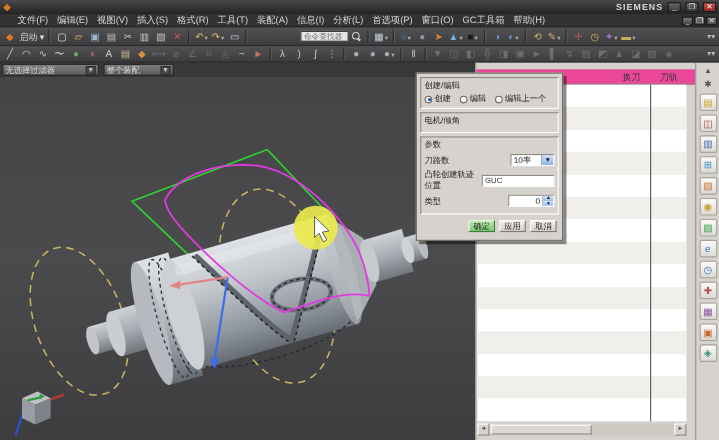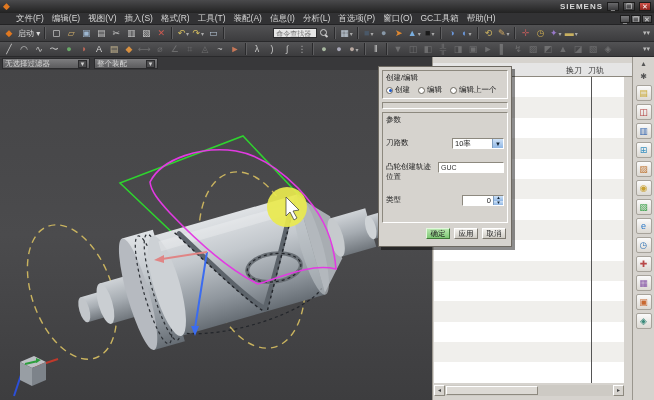--- a/index.html
+++ b/index.html
@@ -37,26 +37,26 @@
   .ovf{margin-left:auto;color:#bbb;font-size:7px;padding-right:2px;}
   
   #selbar{position:absolute;left:0;top:57px;width:432px;height:13px;background:#38383a;display:flex;align-items:center;gap:4px;padding:0 2px;}
   .combo{height:11px;background:linear-gradient(#7d7d7f,#5c5c5e);border:1px solid #2b2b2d;color:#d8d8d8;
     font-size:7.5px;display:flex;align-items:center;padding:0 2px;gap:3px;}
   .combo .dd{margin-left:auto;font-size:6px;color:#cfcfcf;background:#4c4c4e;border:1px solid #2b2b2d;width:9px;text-align:center;}
   
   #viewport{position:absolute;left:0;top:70px;width:432px;height:330px;}
   
   #navigator{position:absolute;left:432px;top:57px;width:200px;height:343px;background:#d6d3ce;border-left:1px solid #9a968e;z-index:5;}
-  #nav-head{position:absolute;left:0;top:6px;width:200px;height:14px;background:#e5e5e5;border-bottom:1px solid #8d897f;
+  #nav-head{position:absolute;left:0;top:6px;width:200px;height:14px;background:#ec4899;border-bottom:1px solid #8d897f;
     font-size:8px;color:#333;display:flex;align-items:flex-end;}
   #nav-head .col{padding:0 3px;}
   #nav-head .c-name{width:118px;}
   #nav-head .c-toolchange{width:34px;text-align:right;}
-  #nav-head .c-path{width:34px;text-align:left;}
+  #nav-head .c-path{width:34px;text-align:right;}
   #nav-rows{position:absolute;left:1px;top:20px;width:190px;height:306px;background:#fff;overflow:hidden;}
   #nav-rows .nrow{height:20.4px;}
   #nav-rows .nrow:nth-child(even){background:#f0efec;}
   #nav-vline{position:absolute;left:158px;top:20px;width:1px;height:306px;background:#555;}
   #nav-hscroll{position:absolute;left:1px;top:328px;width:190px;height:11px;background:#cdcac4;display:flex;align-items:center;}
   .sbtn{width:11px;height:11px;background:#d6d3ce;border:1px solid;border-color:#fff #8d897f #8d897f #fff;
     font-size:6px;line-height:9px;text-align:center;color:#444;}
   #nav-thumb{width:92px;height:9px;background:#dcd9d4;border:1px solid;border-color:#fff #8d897f #8d897f #fff;margin-left:1px;}
   #nav-hscroll .track{flex:1;}
   
@@ -73,21 +73,21 @@
   #dlg-title .dicon{color:#9fc3e8;font-size:7px;}
   #dlg-title .dclose{margin-left:auto;width:11px;height:9px;background:linear-gradient(#d0524a,#8c241e);
     border:1px solid #5a120e;color:#fff;font-size:6.5px;line-height:8px;text-align:center;}
   #dlg-body{padding:3px;}
   .grp{border:1px solid;border-color:#8d897f #fff #fff #8d897f;padding:2px 3px 3px 3px;margin-bottom:3px;background:#d6d3ce;}
   .grp .glabel{font-size:7.5px;margin-bottom:2px;}
   .radrow{display:flex;gap:8px;align-items:flex-start;}
   .rad{display:flex;align-items:center;gap:2px;white-space:nowrap;}
   .rad .c{width:7px;height:7px;border-radius:50%;background:#fff;border:1px solid #6b675f;position:relative;}
   .rad.sel .c:after{content:"";position:absolute;left:1.5px;top:1.5px;width:3px;height:3px;border-radius:50%;background:#1a56c8;}
-  .prow{display:flex;align-items:flex-start;margin:13px 0;}
+  .prow{display:flex;align-items:center;margin:3px 0;}
   .prow .plabel{flex:1;}
   .ctl{display:flex;align-items:center;border:1px solid;border-color:#8d897f #fff #fff #8d897f;background:#fff;height:11px;}
   .ctl .val{padding:0 2px;font-size:7.5px;}
   .ctl .ddbtn{width:11px;height:100%;background:linear-gradient(#cfe2f7,#8fb6e4);border-left:1px solid #7f9ec0;
     font-size:6px;color:#123;text-align:center;line-height:10px;}
   .ctl .spin{display:flex;flex-direction:column;width:10px;height:100%;border-left:1px solid #7f9ec0;}
   .ctl .spin span{flex:1;font-size:4.5px;line-height:4.5px;text-align:center;background:linear-gradient(#cfe2f7,#8fb6e4);color:#123;}
   .ctl input{border:none;width:64px;height:9px;font-size:7px;padding:0 2px;color:#333;}
   .ctl.num .val{width:30px;text-align:right;}
   #dlg-btns{display:flex;justify-content:flex-end;gap:4px;padding:2px 2px 4px 2px;}
@@ -395,26 +395,27 @@
               <span class="c"></span>
               <span>编辑</span>
             </span>
             <span class="rad">
               <span class="c"></span>
               <span>编辑上一个</span>
             </span>
           </div>
       </div>
       <div class="grp">
+        <div class="glabel">电机/倾角</div>
       </div>
       <div class="grp">
         <div class="glabel">参数</div>
         <div class="prow">
           <span class="plabel">刀路数</span>
-          <span class="ctl" style="width:52px;">
+          <span class="ctl" style="width:40px;">
             <span class="val" style="flex:1;">10率</span>
             <span class="ddbtn">▼</span>
           </span>
         </div>
         <div class="prow">
           <span class="plabel">凸轮创建轨迹位置</span>
           <span class="ctl">
             <input value="GUC" style="">
           </span>
         </div>

